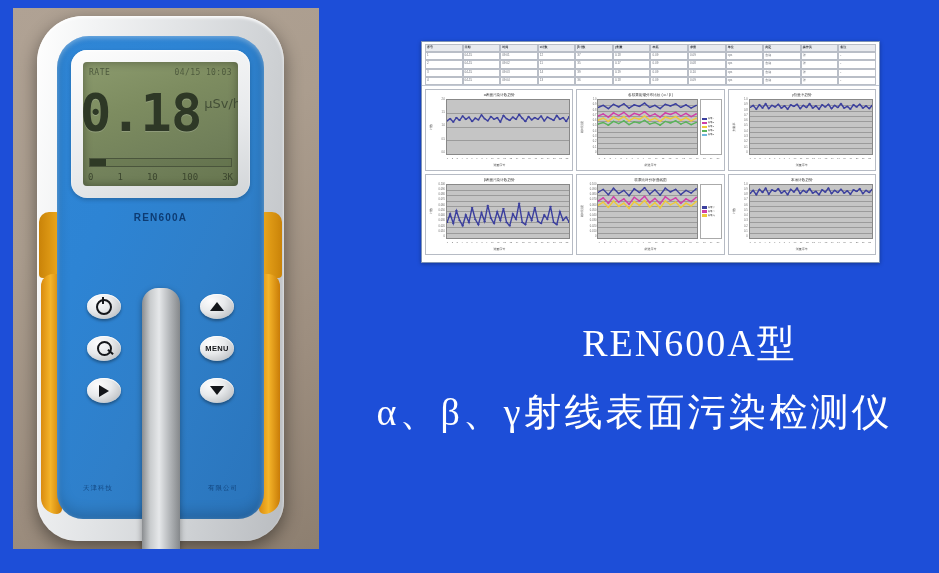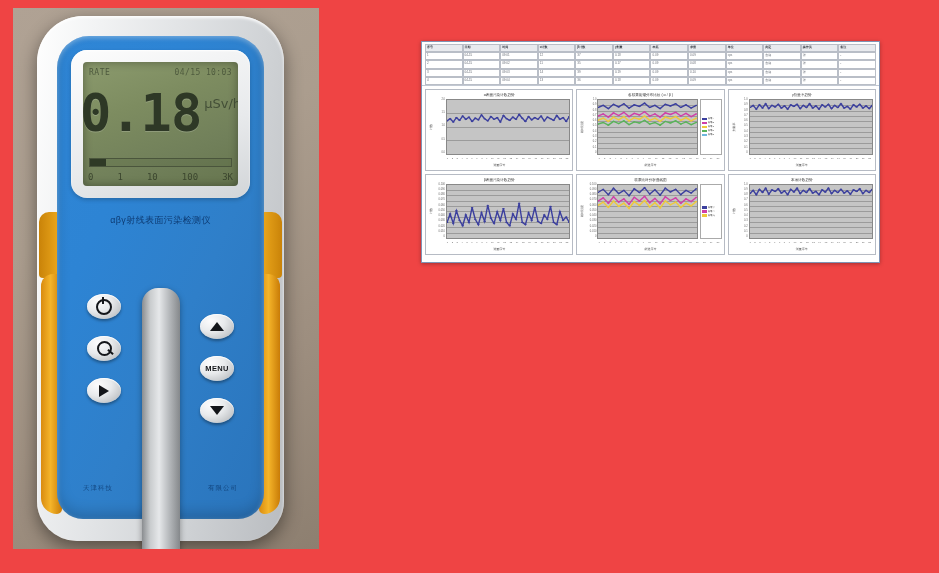--- a/index.html
+++ b/index.html
@@ -1,21 +1,21 @@
 <!DOCTYPE html>
 <html><head>
 <meta charset="utf-8">
 <style>
   html,body{margin:0;padding:0;}
   body{
     width:939px;height:573px;overflow:hidden;
     background:#134284;
     font-family:"Liberation Sans", sans-serif;
   }
-  #stage{position:relative;width:939px;height:573px;background:#ef4444;}
+  #stage{position:relative;width:939px;height:573px;background:#1d4ed8;}
 
   
   #photo{
     position:absolute;left:13px;top:8px;width:306px;height:541px;
     background:linear-gradient(150deg,#b0a294 0%,#ab9d8e 35%,#9d8e7f 70%,#8d7f70 100%);
     overflow:hidden;
   }
   
   #device{
     position:absolute;left:24px;top:8px;width:247px;height:525px;
@@ -99,21 +99,21 @@
   }
 
   
   .btn{
     position:absolute;width:34px;height:25px;border-radius:50%;
     background:radial-gradient(ellipse at 32% 28%,#fcfcfd 0%,#e8eaec 42%,#c3c6c9 78%,#a6a9ad 100%);
     box-shadow:0 2px 3px rgba(0,0,0,.35), inset 0 1px 1px rgba(255,255,255,.9);
     display:flex;align-items:center;justify-content:center;
     color:#1c1c1c;
   }
-  .btn-l{left:30px;} .btn-r{right:30px;margin-top:20px;}
+  .btn-l{left:30px;} .btn-r{right:30px;}
   .row1{top:258px;} .row2{top:300px;} .row3{top:342px;}
   .tri{width:0;height:0;border-left:7px solid transparent;border-right:7px solid transparent;}
   .tri-up{border-bottom:9px solid #14161a;}
   .tri-down{border-top:9px solid #14161a;}
   .tri-right{width:0;height:0;border-top:6px solid transparent;border-bottom:6px solid transparent;border-left:10px solid #14161a;}
   .menu-lbl{font-size:7.5px;font-weight:bold;letter-spacing:.3px;color:#14161a;}
   .pwr{width:12px;height:12px;border:2px solid #14161a;border-radius:50%;position:relative;}
   .pwr:after{content:"";position:absolute;left:4px;top:-4px;width:2px;height:7px;background:#14161a;}
   .mag{width:11px;height:11px;border:2px solid #14161a;border-radius:50%;position:relative;}
   .mag:after{content:"";position:absolute;left:8px;top:8px;width:7px;height:2px;background:#14161a;transform:rotate(42deg);}
@@ -215,21 +215,21 @@
                 <span>0</span>
                 <span>1</span>
                 <span>10</span>
                 <span>100</span>
                 <span>3K</span>
               </div>
           </div>
         </div>
 
         <div id="model-text">
-          <div id="model-desc">αβγ射线表面污染检测仪</div>
+          <div id="model-name">REN600A</div>
         </div>
 
         <div class="btn btn-l row1">
           <span class="pwr"></span>
         </div>
         <div class="btn btn-l row2">
           <span class="mag"></span>
         </div>
         <div class="btn btn-l row3">
           <span class="tri-right"></span>
@@ -1015,14 +1015,18 @@
             <span>19</span>
             <span>20</span>
             <span>21</span>
             <span>22</span>
           </div>
           <div class="chart-xlab">测量序号</div>
         </div>
       </div>
   </div>
 
+  <div id="title-block">
+    <div id="title-line1">REN600A型</div>
+    <div id="title-line2">α、β、γ射线表面污染检测仪</div>
+  </div>
 
 </div>
 
 </body></html>

